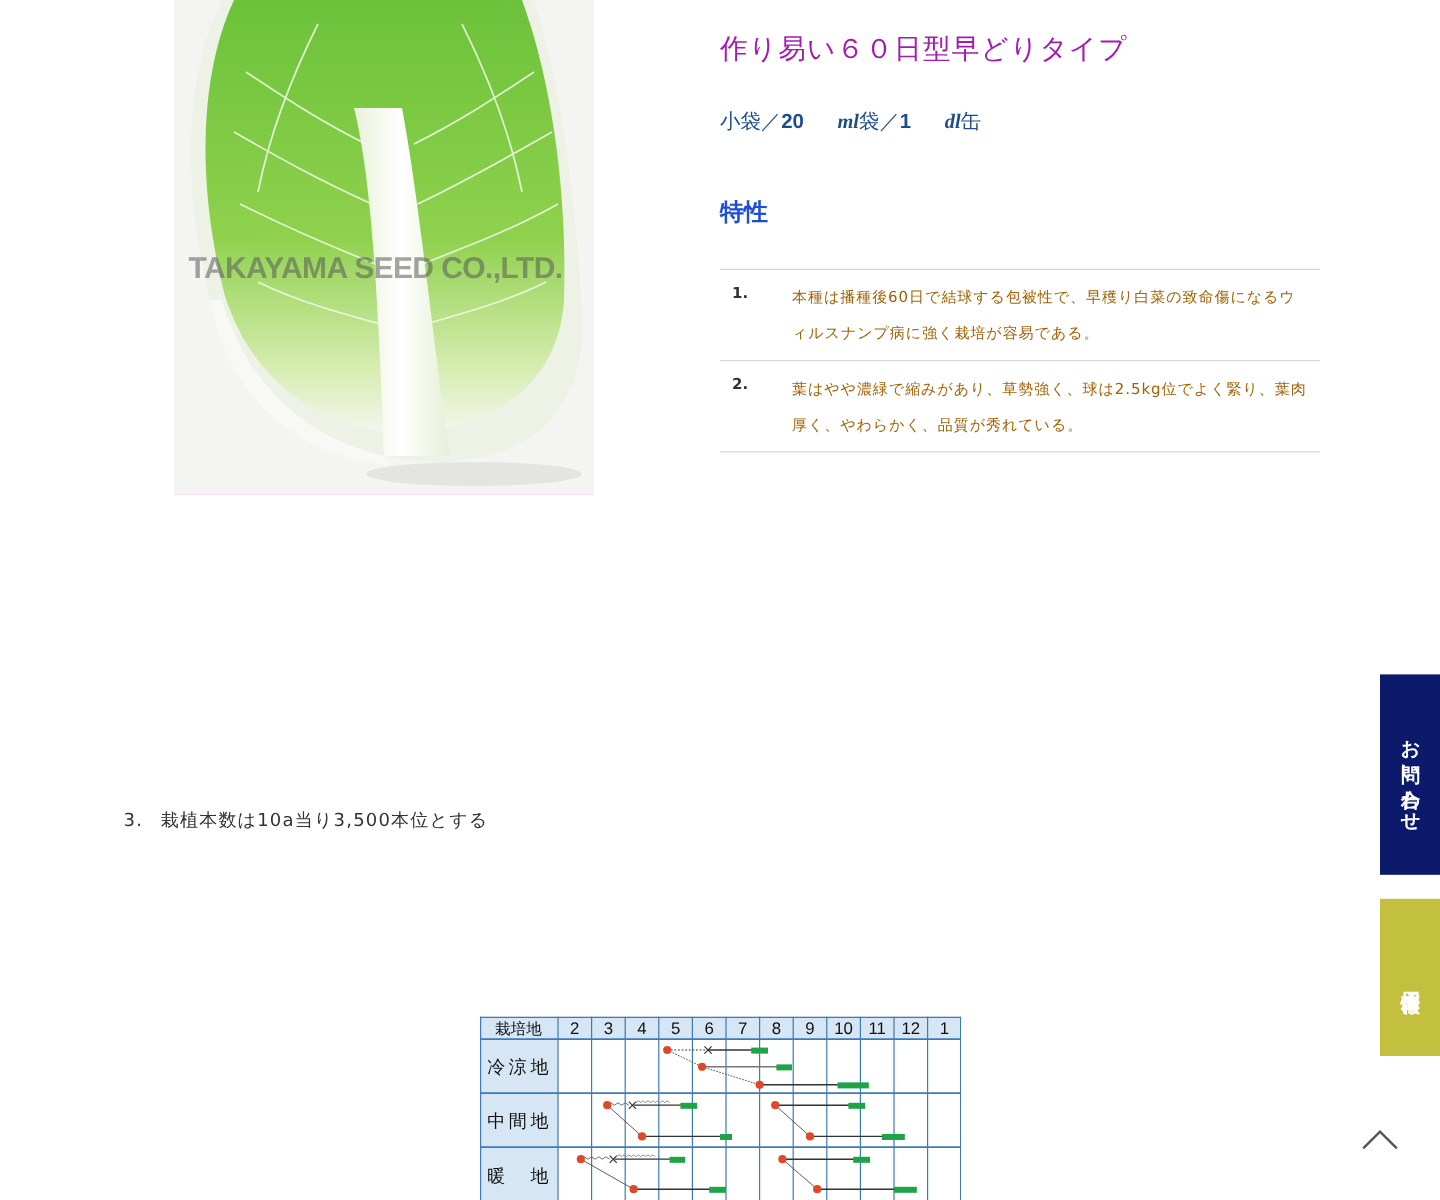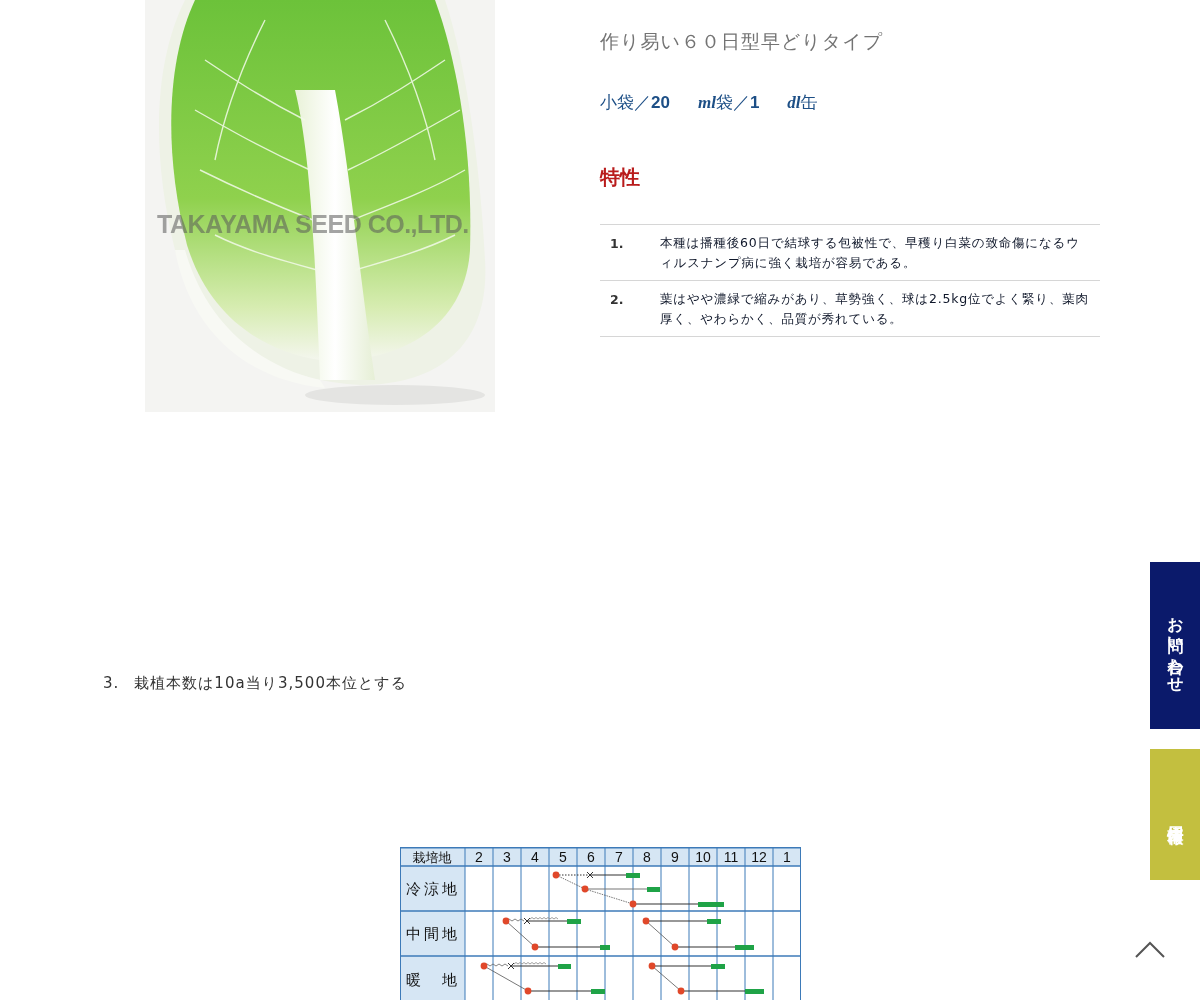--- a/index.html
+++ b/index.html
@@ -11,30 +11,30 @@
     background: #f0abfc; overflow: hidden;
   }
   .product-image svg { display: block; }
   .watermark {
     position: absolute; left: 12px; top: 210px; width: 340px;
     font-family: "Liberation Sans", sans-serif; font-weight: bold; font-size: 25px;
     color: rgba(90,90,90,0.55); letter-spacing: -0.5px; white-space: nowrap;
   }
 
   .info { position: absolute; left: 600px; top: 28px; width: 500px; }
-  .catch { font-size: 19px; color: #737373; letter-spacing: 1px; line-height: 26px; }
+  .catch { font-size: 23px; color: #a21caf; letter-spacing: 1px; line-height: 26px; }
   .package { margin-top: 35px; font-size: 17px; color: #1d4f86; line-height: 26px; }
   .package b { font-family: "Liberation Sans", sans-serif; font-weight: bold; margin-top: 20px; }
   .package i { font-family: "Liberation Serif", serif; font-style: italic; font-weight: bold; margin-left: 28px; }
-  .feature-title { margin-top: 48px; font-size: 20px; font-weight: bold; color: #b91c1c; }
+  .feature-title { margin-top: 48px; font-size: 20px; font-weight: bold; color: #1d4ed8; }
 
   .feature-list { position: absolute; left: 600px; top: 224px; width: 500px; border-top: 1px solid #d6d6d6; }
   .feature-item { display: flex; border-bottom: 1px solid #d6d6d6; padding: 8px 0 7px; }
   .feature-num { width: 60px; padding-left: 10px; font-size: 12.5px; font-weight: bold; color: #333; line-height: 22px; }
-  .feature-text { flex: 1; font-size: 12.5px; color: #0f172a; line-height: 20px; letter-spacing: 0.8px; padding-right: 8px; }
+  .feature-text { flex: 1; font-size: 12.5px; color: #a16207; line-height: 30px; letter-spacing: 0.8px; padding-right: 8px; }
 
   .point-section { position: absolute; left: 100px; top: 636px; width: 1000px; }
   .point-title { font-size: 21px; font-weight: bold; color: #222; padding-bottom: 16px; border-bottom: 3px solid #111; }
   .point-list { list-style: none; margin-top: 34px; }
   .point-list li { font-size: 15px; color: #333; line-height: 27px; letter-spacing: 1px; }
   .point-list .n { display: inline-block; width: 34px; padding-left: 3px; }
 
   .calendar { position: absolute; left: 400px; top: 847px; width: 401px; height: 160px; }
 
   .side-btn {

